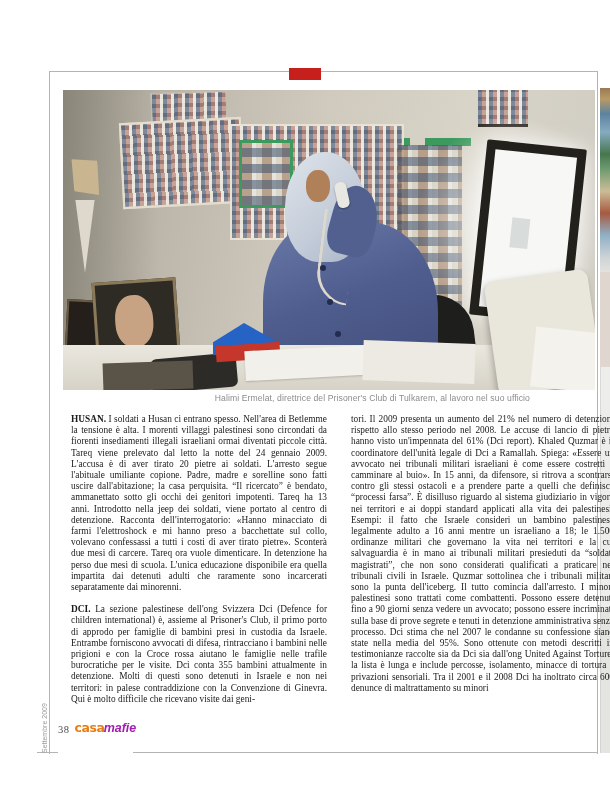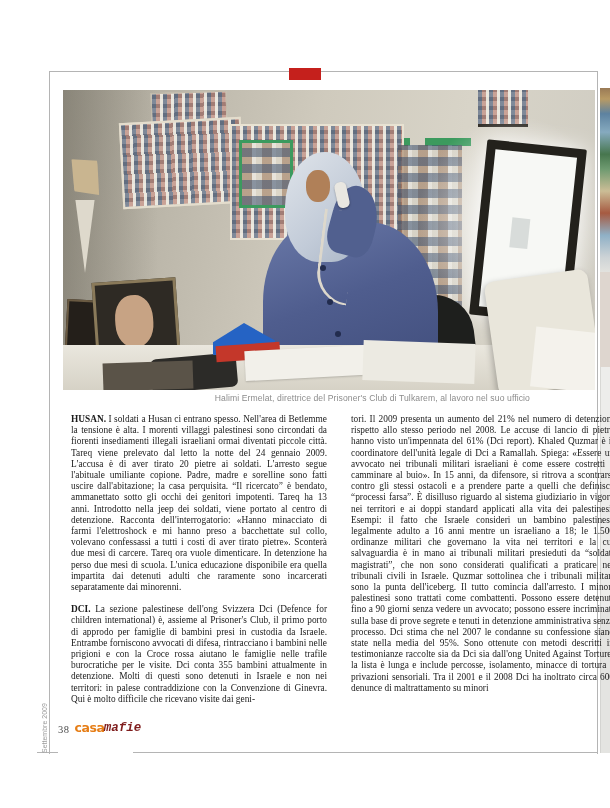--- a/index.html
+++ b/index.html
@@ -82,21 +82,21 @@
   .col-left{left:71px;width:256px;}
   .col-right{left:351px;width:263px;}
   .lead{font-weight:bold;}
 
   
   .vdate{position:absolute;left:20px;top:722px;width:52px;height:10px;transform:rotate(-90deg);
          font-family:"Liberation Sans", sans-serif;font-size:7px;color:#9a9a9a;white-space:nowrap;}
   .footer{position:absolute;left:57px;top:720px;display:flex;align-items:flex-end;background:#ffffff;padding:0 3px 0 1px;}
   .pagenum{font-family:"Liberation Serif", serif;font-size:10.5px;color:#4a4a4a;margin-right:5px;letter-spacing:.5px;}
   .brand-narco{font-family:"DejaVu Sans", sans-serif;font-weight:bold;font-size:12.5px;color:#e67e17;letter-spacing:-.4px;}
-  .brand-mafie{font-family:Liberation Mono, monospace;font-style:italic;font-weight:bold;font-size:12.5px;color:#7f1d1d;margin-left:-1px;}
+  .brand-mafie{font-family:Liberation Sans, sans-serif;font-style:italic;font-weight:bold;font-size:12.5px;color:#a21caf;margin-left:-1px;}
 </style>
 </head>
 <body>
 
 <div id="stage">
 
   <div class="page-frame"></div>
   <div class="bborder bborder-left"></div>
   <div class="bborder bborder-main"></div>
   <div class="red-marker"></div>

